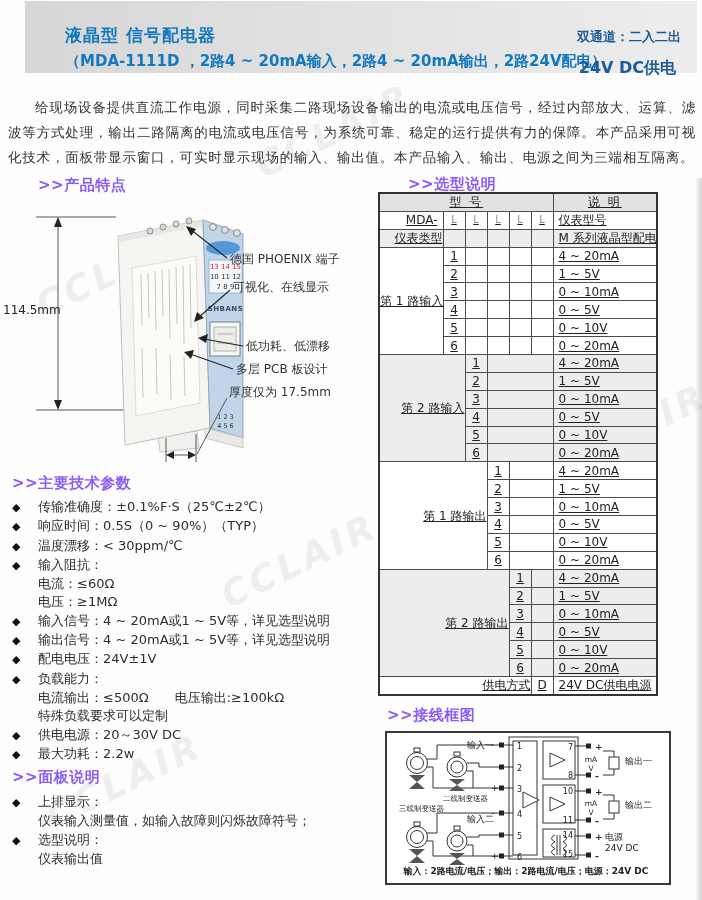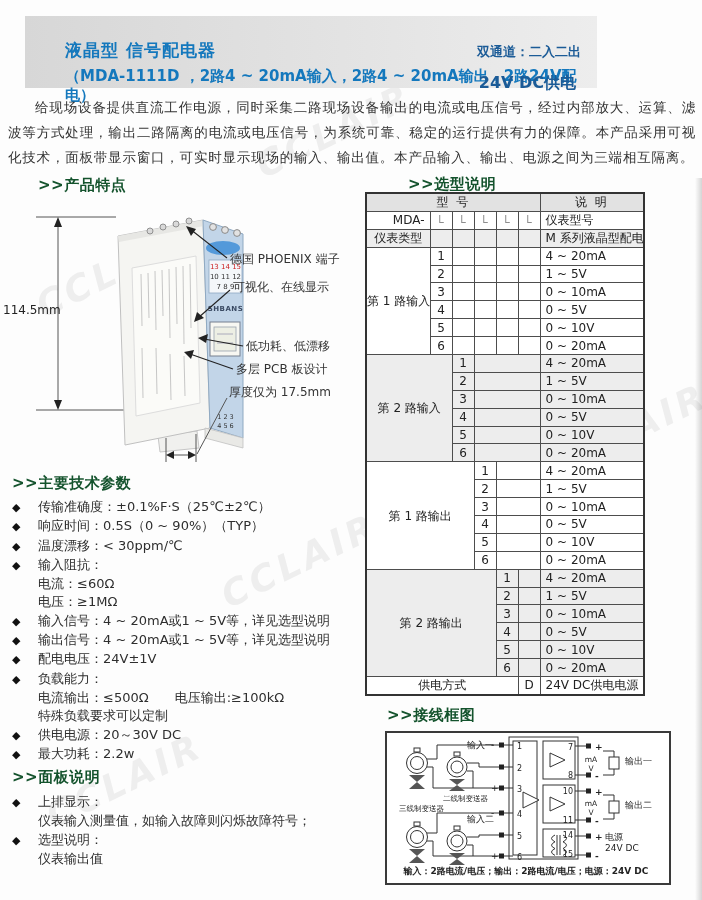--- a/index.html
+++ b/index.html
@@ -3,41 +3,41 @@
 <meta charset="utf-8">
 <style>
   html,body{margin:0;padding:0;}
   body{font-family:"DejaVu Sans","Liberation Sans",sans-serif;}
   #page{position:relative;width:702px;height:900px;background:#fdfdfd;overflow:hidden;}
   .abs{position:absolute;}
   
   .wm{position:absolute;color:rgba(110,110,110,0.10);font-size:36px;font-weight:bold;font-style:italic;
       transform:rotate(-26deg);letter-spacing:4px;pointer-events:none;}
   
-  .band{left:25px;top:16px;width:572px;height:72px;background:linear-gradient(90deg,#d7d7d7,#e4e4e4 60%,#ededed);}
+  .band{left:25px;top:1px;width:672px;height:72px;background:linear-gradient(90deg,#d7d7d7,#e4e4e4 60%,#ededed);}
   .title{left:40px;top:23px;font-size:17px;font-weight:bold;color:#1478bd;letter-spacing:1px;}
   .subtitle{left:40px;top:51px;font-size:15px;font-weight:bold;color:#1478bd;}
   .hdr-right1{right:16px;top:27px;font-size:13px;font-weight:bold;color:#1b5b97;}
   .hdr-right2{right:21px;top:57px;font-size:16px;font-weight:bold;color:#1b5b97;}
   
   .intro{left:8px;top:95px;width:688px;font-size:13.5px;line-height:25px;color:#333;
          text-align:justify;text-indent:2em;letter-spacing:0.8px;}
   
-  .h{font-size:15px;font-weight:bold;color:#14532d;letter-spacing:0.5px;}
+  .h{font-size:15px;font-weight:bold;color:#8b5cf6;letter-spacing:0.5px;}
   
   .plist{width:356px;}
   .pline{display:flex;line-height:18.3px;font-size:13px;color:#2e2e2e;}
   .pline .bt{width:26px;font-size:11px;color:#111;flex:none;padding-top:1px;}
   .pline.sub{padding-left:26px;}
   
   table.sel{border-collapse:collapse;table-layout:fixed;width:278px;font-size:12px;color:#222;background:#fff;
             border:2px solid #333;}
   .sel td{border:1px solid #4d4d4d;height:16.9px;line-height:16px;padding:0;overflow:hidden;white-space:nowrap;}
   .sel tr.hdr td{background:#e2e2e2;text-align:center;letter-spacing:2px;}
-  .sel td.lbl{text-align:center;}
+  .sel td.lbl{text-align:right;}
   .sel td.mda{text-align:right;padding-right:5px;padding-left:12px;}
   .sel td.c{text-align:center;}
   .sel td.mark{color:#8d8d8d;font-size:10px;text-align:center;}
   .sel td.d{padding-left:5px;}
   .sel tr.shade td{background:#ededed;}
   
   .wirebox{left:385px;top:731px;width:282px;height:150px;border:2px solid #3a3a3a;background:#fff;}
   
   .edge-r{right:0;top:178px;width:7px;height:722px;background:linear-gradient(to right,rgba(0,0,0,0),rgba(0,0,0,0.16));}
   svg text{font-family:"DejaVu Sans","Liberation Sans",sans-serif;}
@@ -218,21 +218,21 @@
         <span class="bt">◆</span>
         <span>选型说明：</span>
       </div>
     <div class="pline sub">
         <span>仪表输出值</span>
       </div>
   </div>
 
   <div class="abs h" style="left:408px;top:175px;">&gt;&gt;选型说明</div>
 
-  <table class="sel abs" style="left:365px;top:192px;">
+  <table class="sel abs" style="left:378px;top:192px;text-decoration:underline;">
     <colgroup>
         <col style="width:64px">
         <col style="width:22px">
         <col style="width:22px">
         <col style="width:22px">
         <col style="width:22px">
         <col style="width:22px">
         <col style="width:104px">
       </colgroup>
     <tbody>

